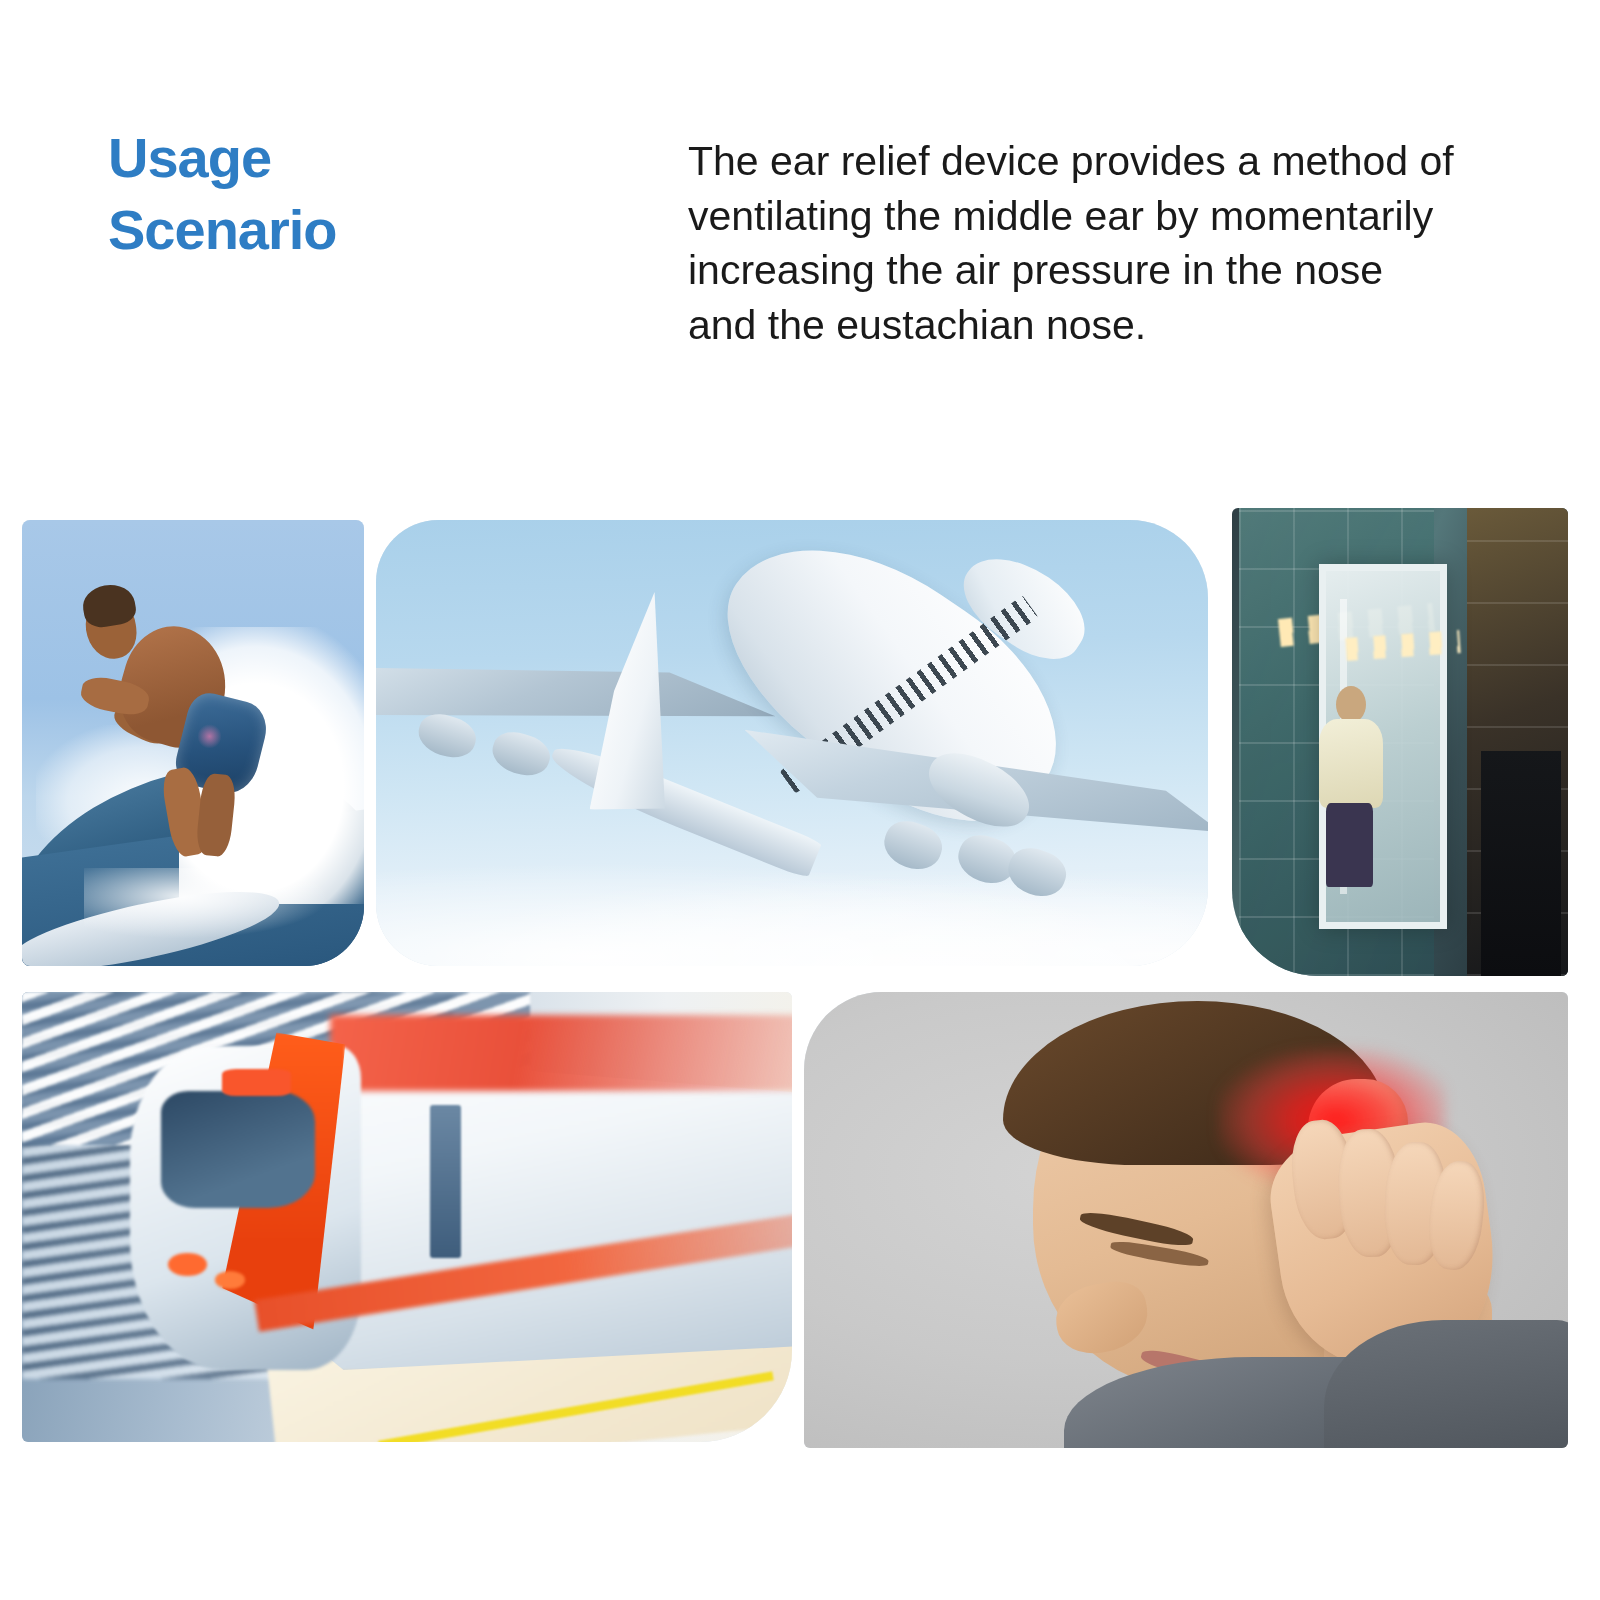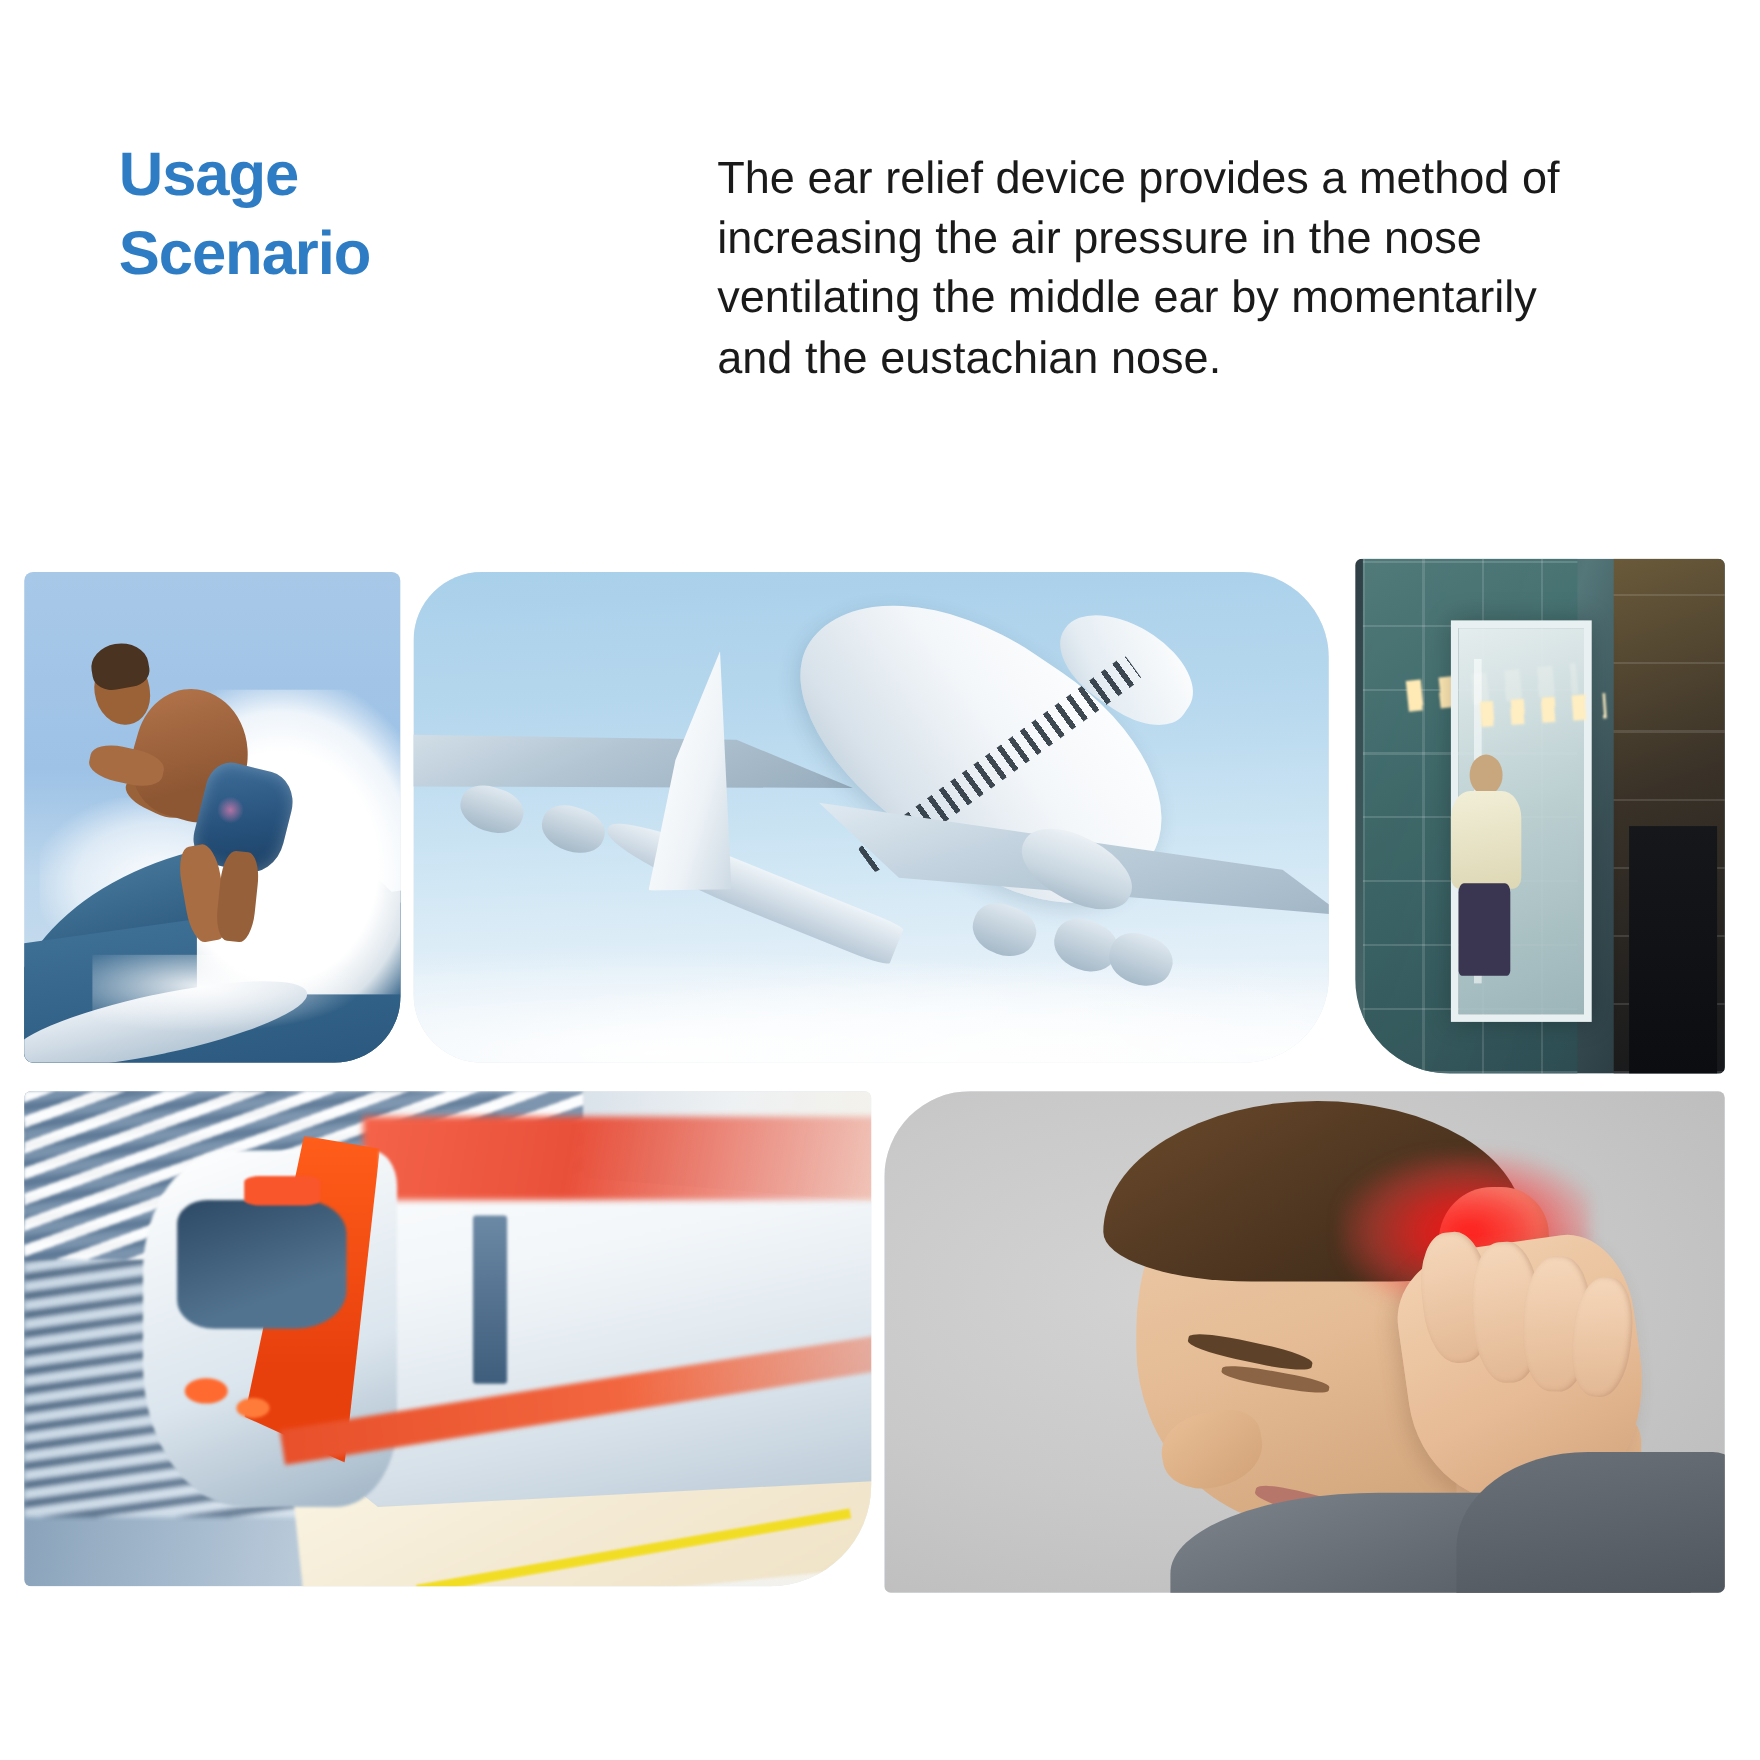--- a/index.html
+++ b/index.html
@@ -37,21 +37,21 @@
   #intro-paragraph {
     position: absolute;
     left: 652px;
     top: 134px;
     width: 820px;
     color: #1a1a1a;
     font-size: 41px;
     line-height: 1.33;
     font-weight: 400;
   }
-  #intro-paragraph .pline { display: block; white-space: nowrap; }
+  #intro-paragraph .pline { display: block; white-space: nowrap; margin-left: 36px; }
 
   
   #collage {
     position: absolute;
     left: 0; top: 0;
     width: 1600px;
     height: 1600px;
   }
   .panel {
     position: absolute;
@@ -464,22 +464,22 @@
 
 <div id="header">
 
   <div id="page-title">
     <span class="tline">Usage</span>
     <span class="tline">Scenario</span>
   </div>
 
   <div id="intro-paragraph">
     <span class="pline">The ear relief device provides a method of</span>
+    <span class="pline">ventilating the middle ear by momentarily</span>
     <span class="pline">increasing the air pressure in the nose</span>
-    <span class="pline">ventilating the middle ear by momentarily</span>
     <span class="pline">and the eustachian nose.</span>
   </div>
 
 </div>
 
 <div id="collage">
 
   <div class="panel" id="panel-surfing" aria-label="Surfer riding an ocean wave">
     <div class="art">
       <div class="surf-sky"></div>

